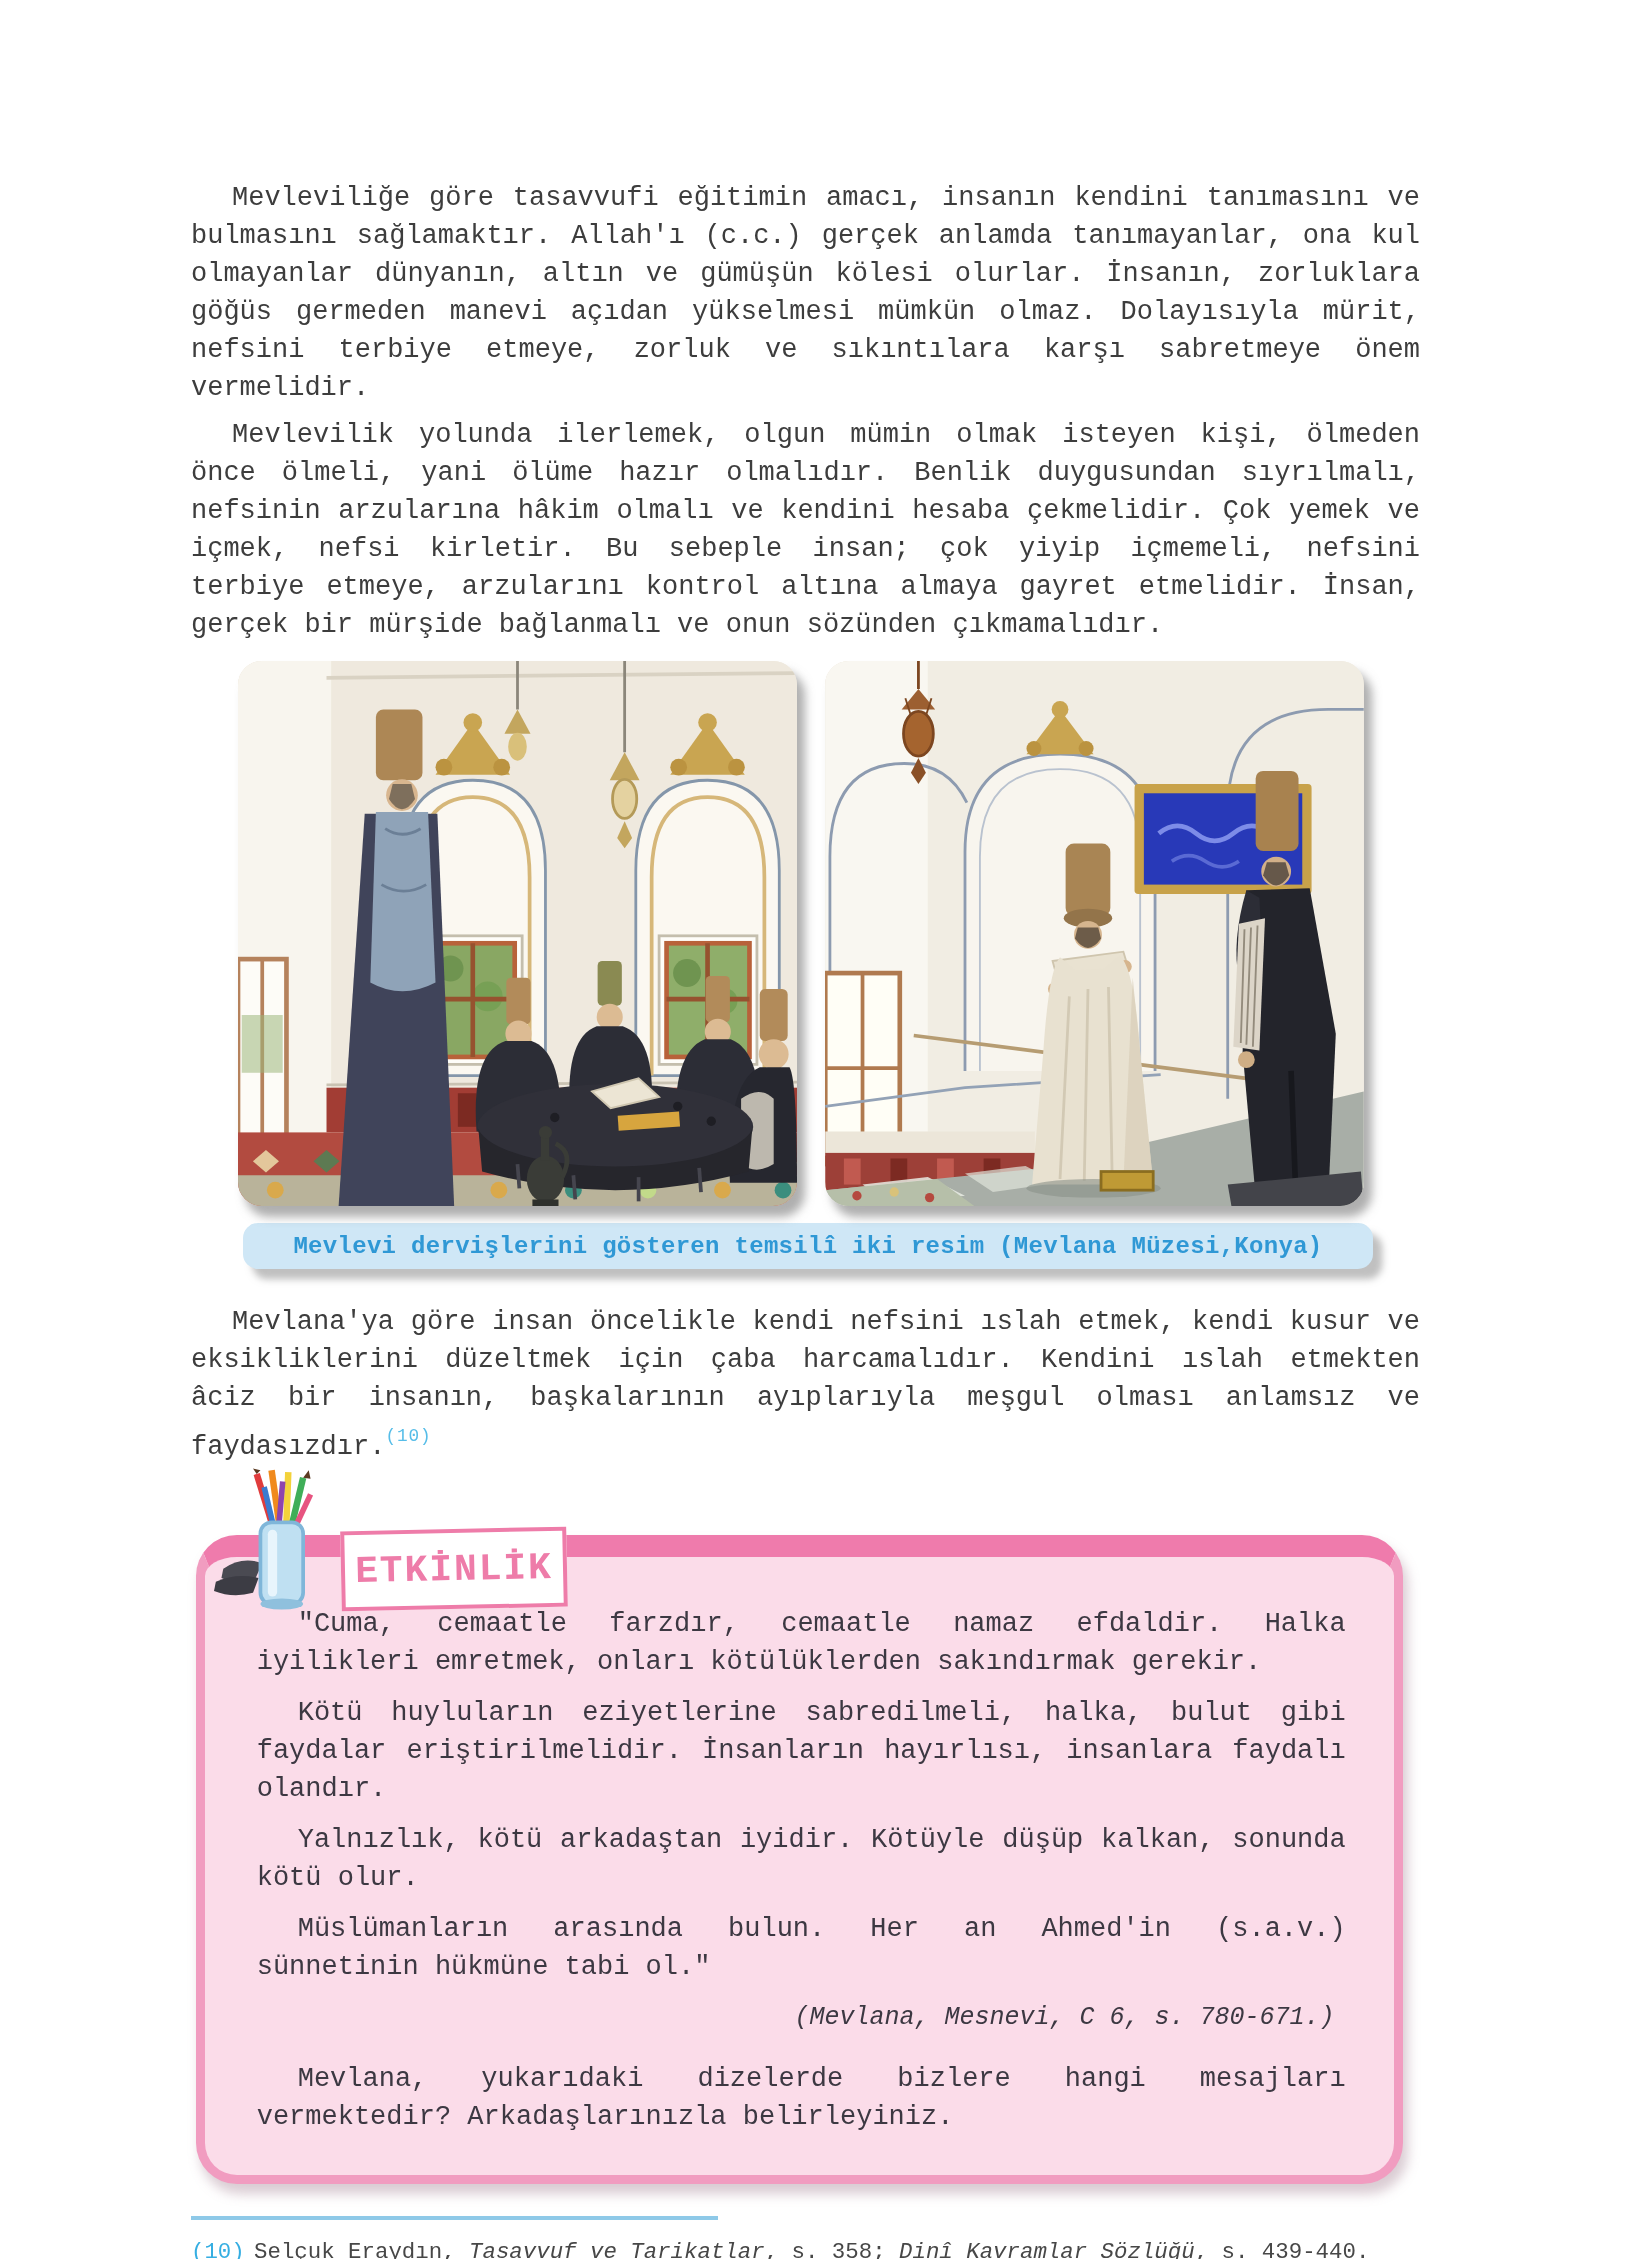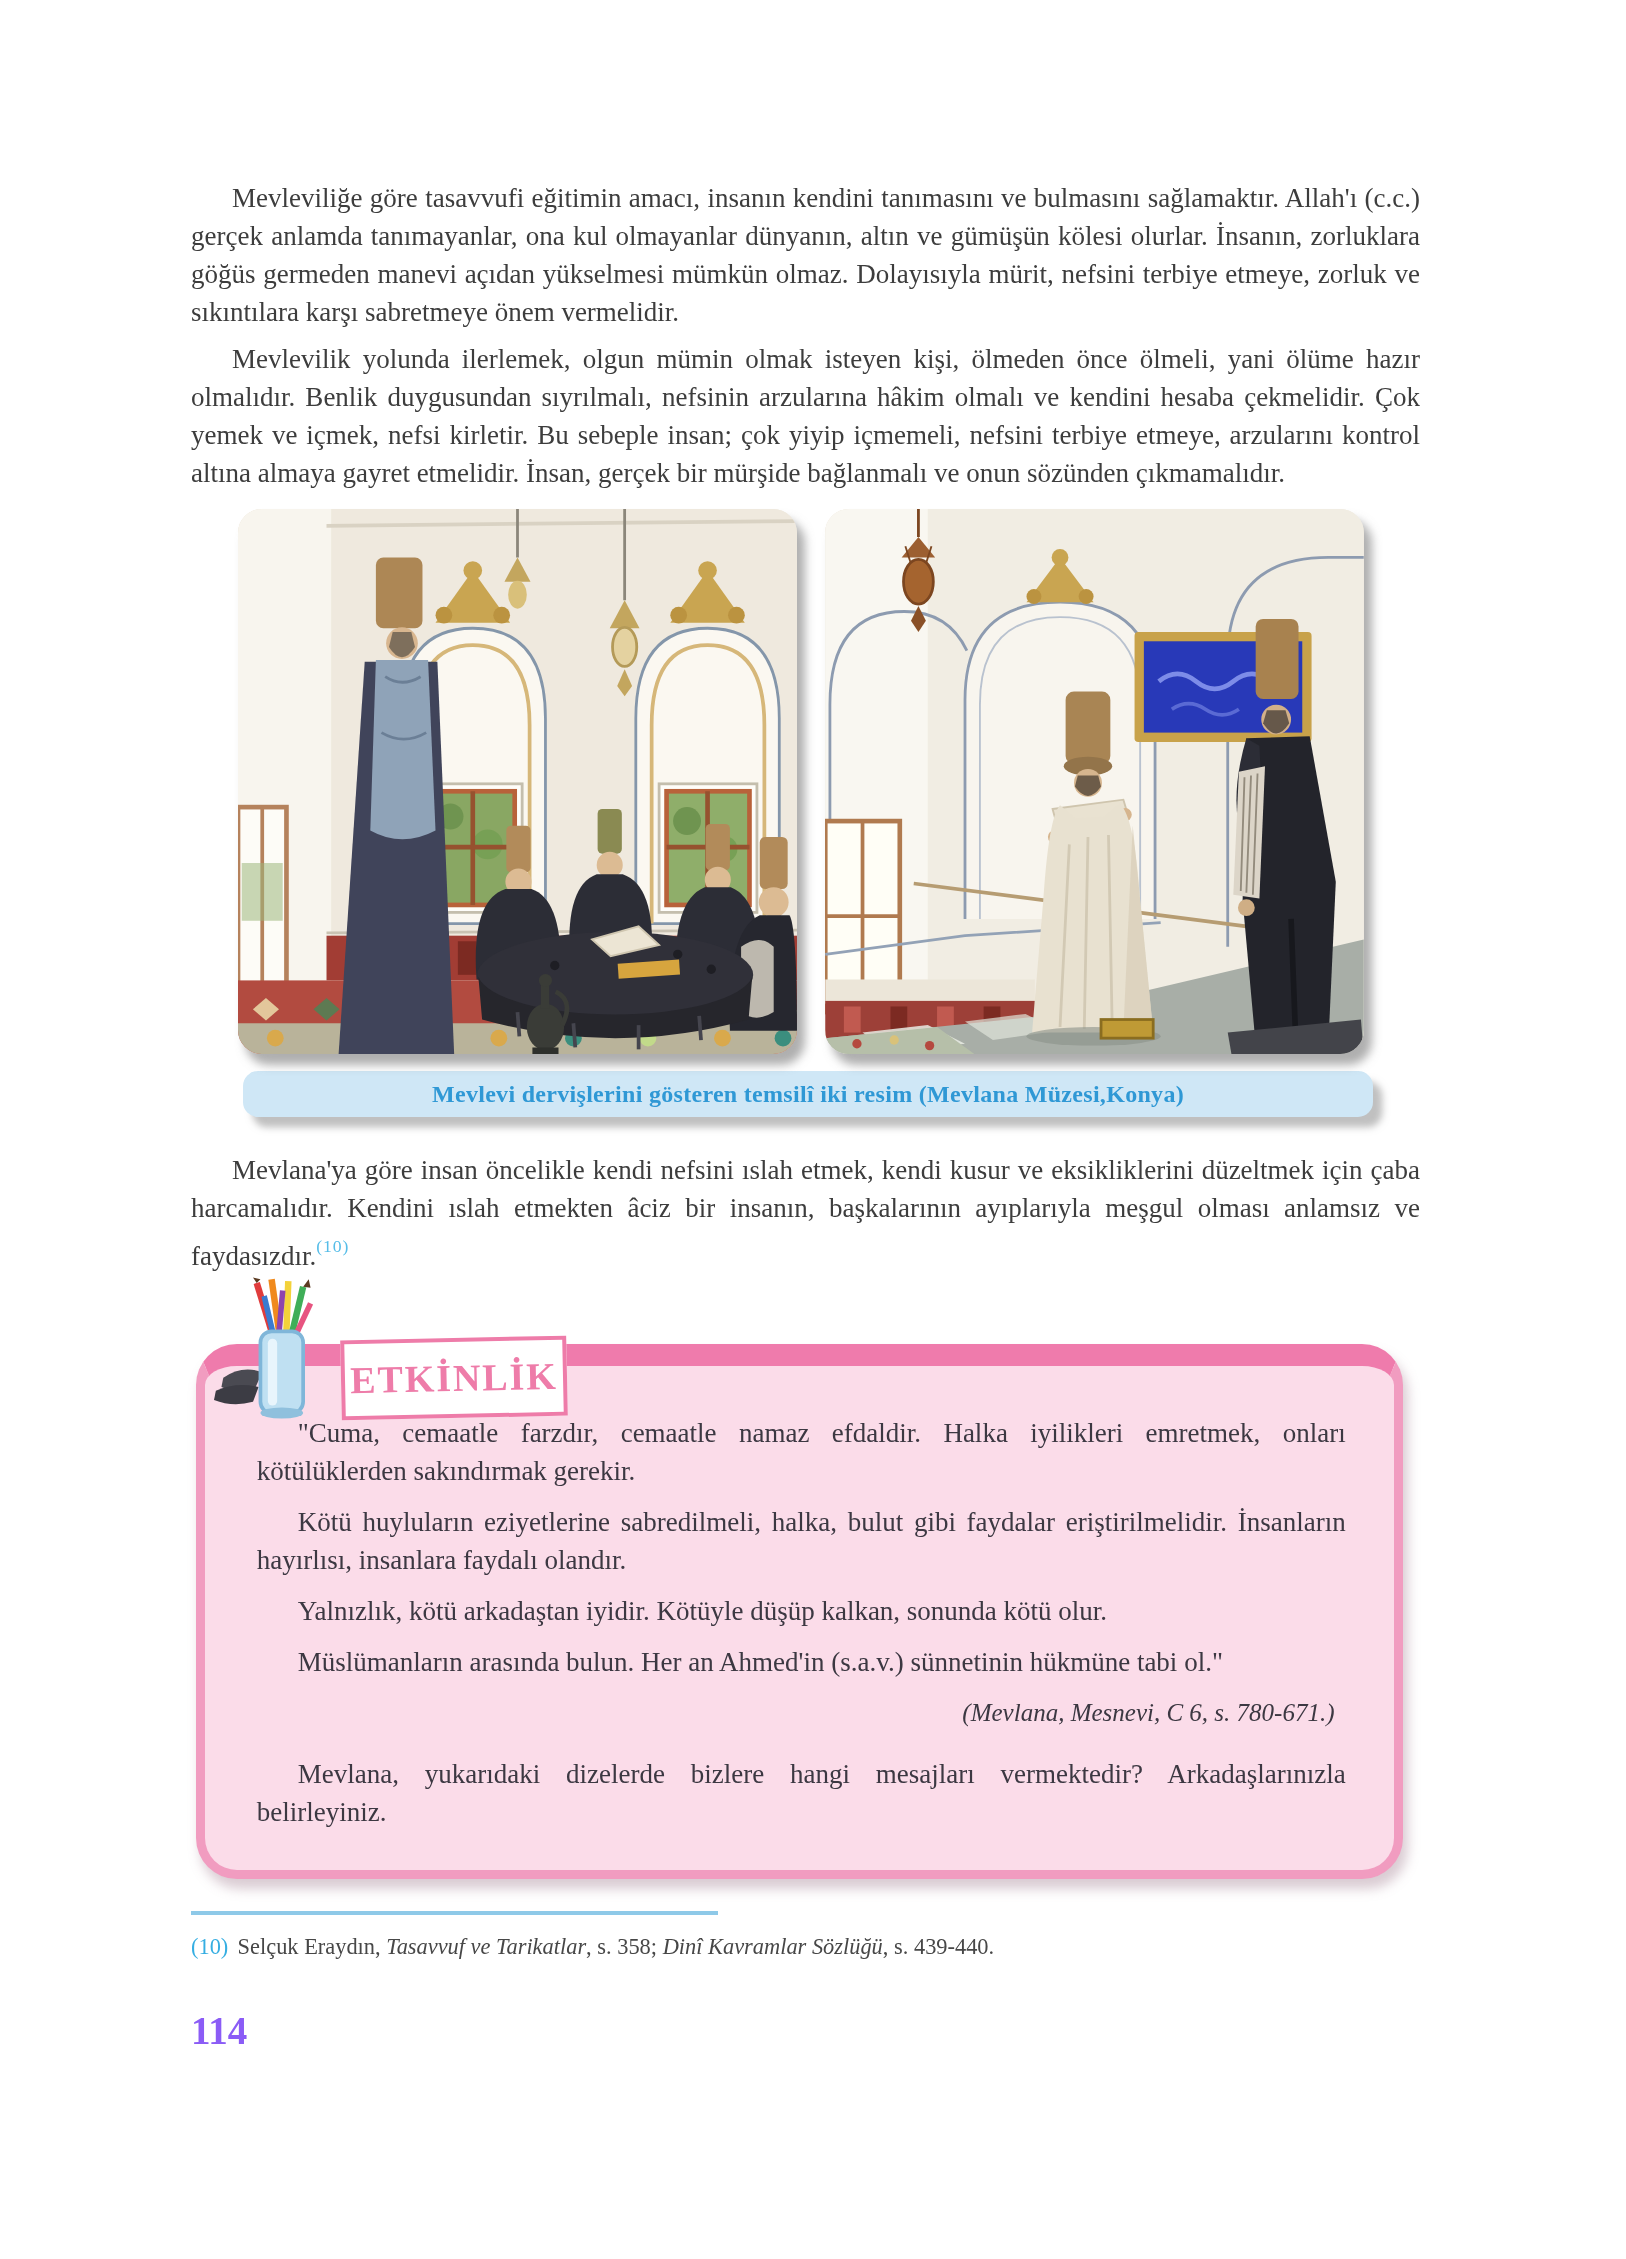--- a/index.html
+++ b/index.html
@@ -1,17 +1,17 @@
 <!DOCTYPE html>
 <html lang="tr" style="font-size:15px"><head>
 <meta charset="utf-8">
 <style>
   html,body{margin:0;padding:0;background:#ffffff;}
   #page{position:relative;width:1627px;height:2260px;background:#ffffff;overflow:hidden;
-        font-family:Liberation Serif, serif;}
+        font-family:Liberation Mono, monospace;}
   .column{position:absolute;left:191px;top:179px;width:1229px;}
   p.body{font-size:27px;line-height:38px;color:#3d3d3d;text-align:justify;
          text-indent:41px;margin:0 0 9.3px 0;}
   
   .figure-row{margin:17px 0 0 47px;width:1126px;display:flex;gap:28px;}
   .photo{border-radius:24px;overflow:hidden;box-shadow:7.5px 10.3px 9.3px rgba(110,110,110,.55);
          flex:0 0 auto;height:545px;background:#efe9de;}
   .photo svg{display:block;}
   .caption-bar{margin:17px 0 0 52px;width:1130px;height:46px;background:#cfe7f6;
         border-radius:15px;box-shadow:9.3px 10.3px 7.5px rgba(130,130,130,.5);

